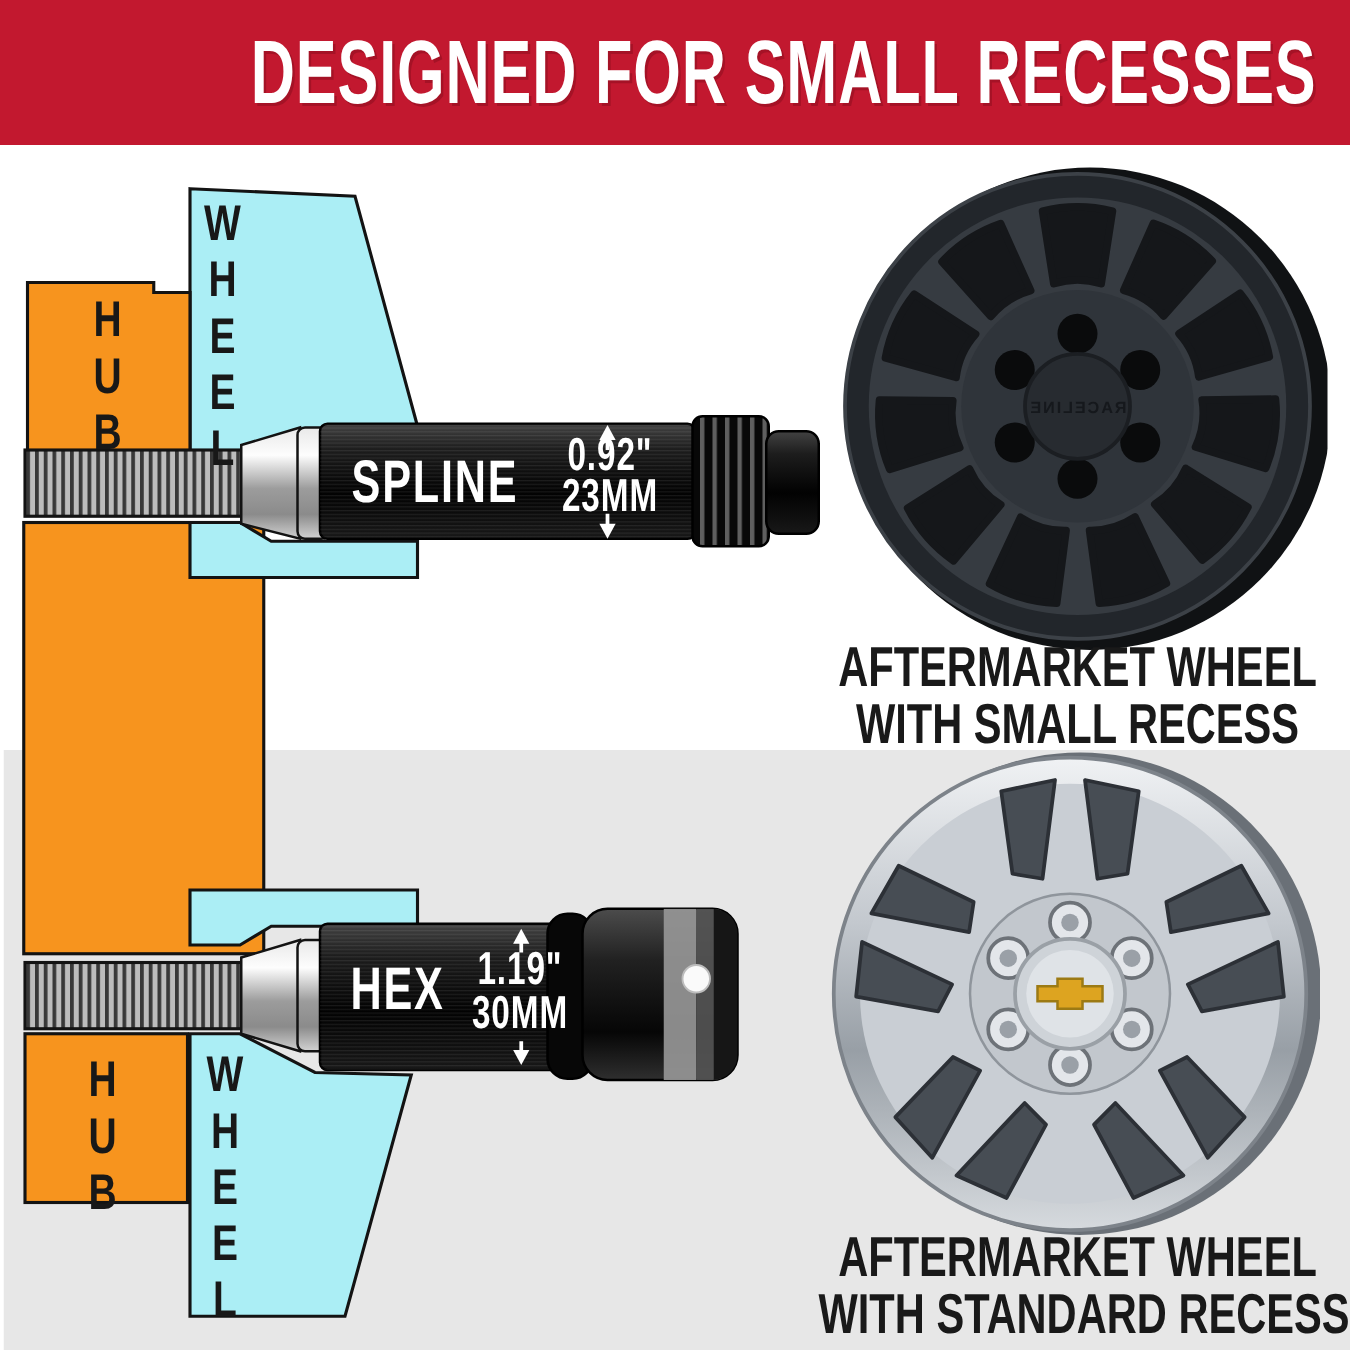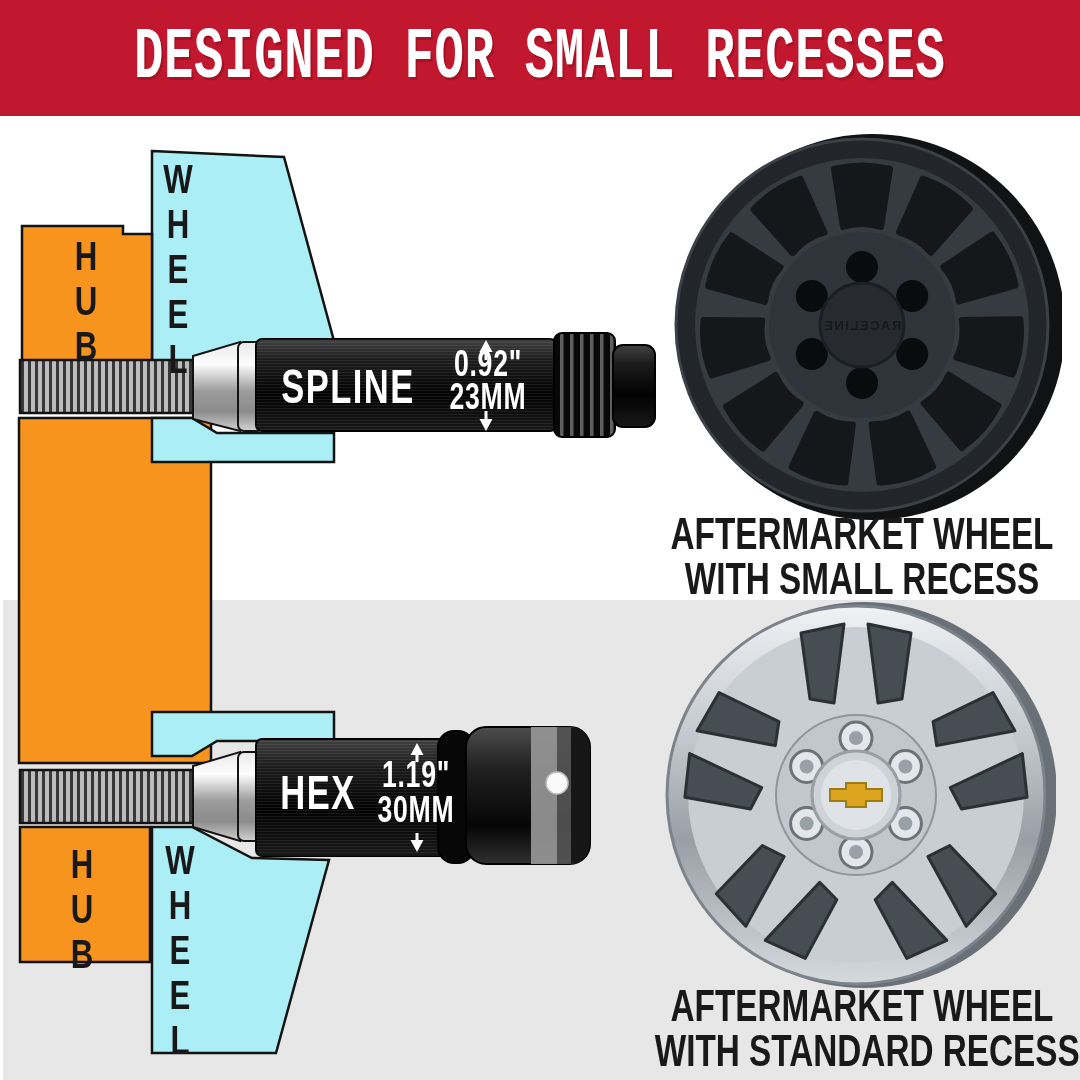--- a/index.html
+++ b/index.html
@@ -1,19 +1,19 @@
 <!DOCTYPE html>
 <html><head>
 <meta charset="utf-8">
 <style>
   html,body{margin:0;padding:0;background:#ffffff;}
   #stage{position:relative;width:1080px;height:1080px;overflow:hidden;background:#ffffff;
          font-family:"Liberation Sans",sans-serif;}
   .banner{position:absolute;left:0;top:0;width:1080px;height:116px;background:#C2182F;
-          display:flex;align-items:center;justify-content:center;font-family:Liberation Mono, monospace;}
+          display:flex;align-items:center;justify-content:flex-start;}
   .banner-title{color:#ffffff;font-weight:bold;font-size:72px;white-space:nowrap;
           transform:scaleX(0.68);letter-spacing:1px;text-shadow:3px 3px 0 rgba(80,0,10,0.25);}
   .gray-panel{position:absolute;left:3px;top:600px;width:1077px;height:480px;background:#E7E7E7;}
   svg.layer{position:absolute;left:0;top:0;}
   .vlabel{position:absolute;writing-mode:vertical-rl;text-orientation:upright;
           font-weight:bold;font-size:40px;color:#181818;letter-spacing:1px;line-height:1;
           transform:translateX(-50%) scaleX(0.78);transform-origin:top center;white-space:nowrap;}
   .mtext{position:absolute;color:#ffffff;font-weight:bold;white-space:nowrap;
           transform:translate(-50%,-50%) scaleX(0.72);transform-origin:center;}
   .nut-name{font-size:48px;letter-spacing:2px;}

